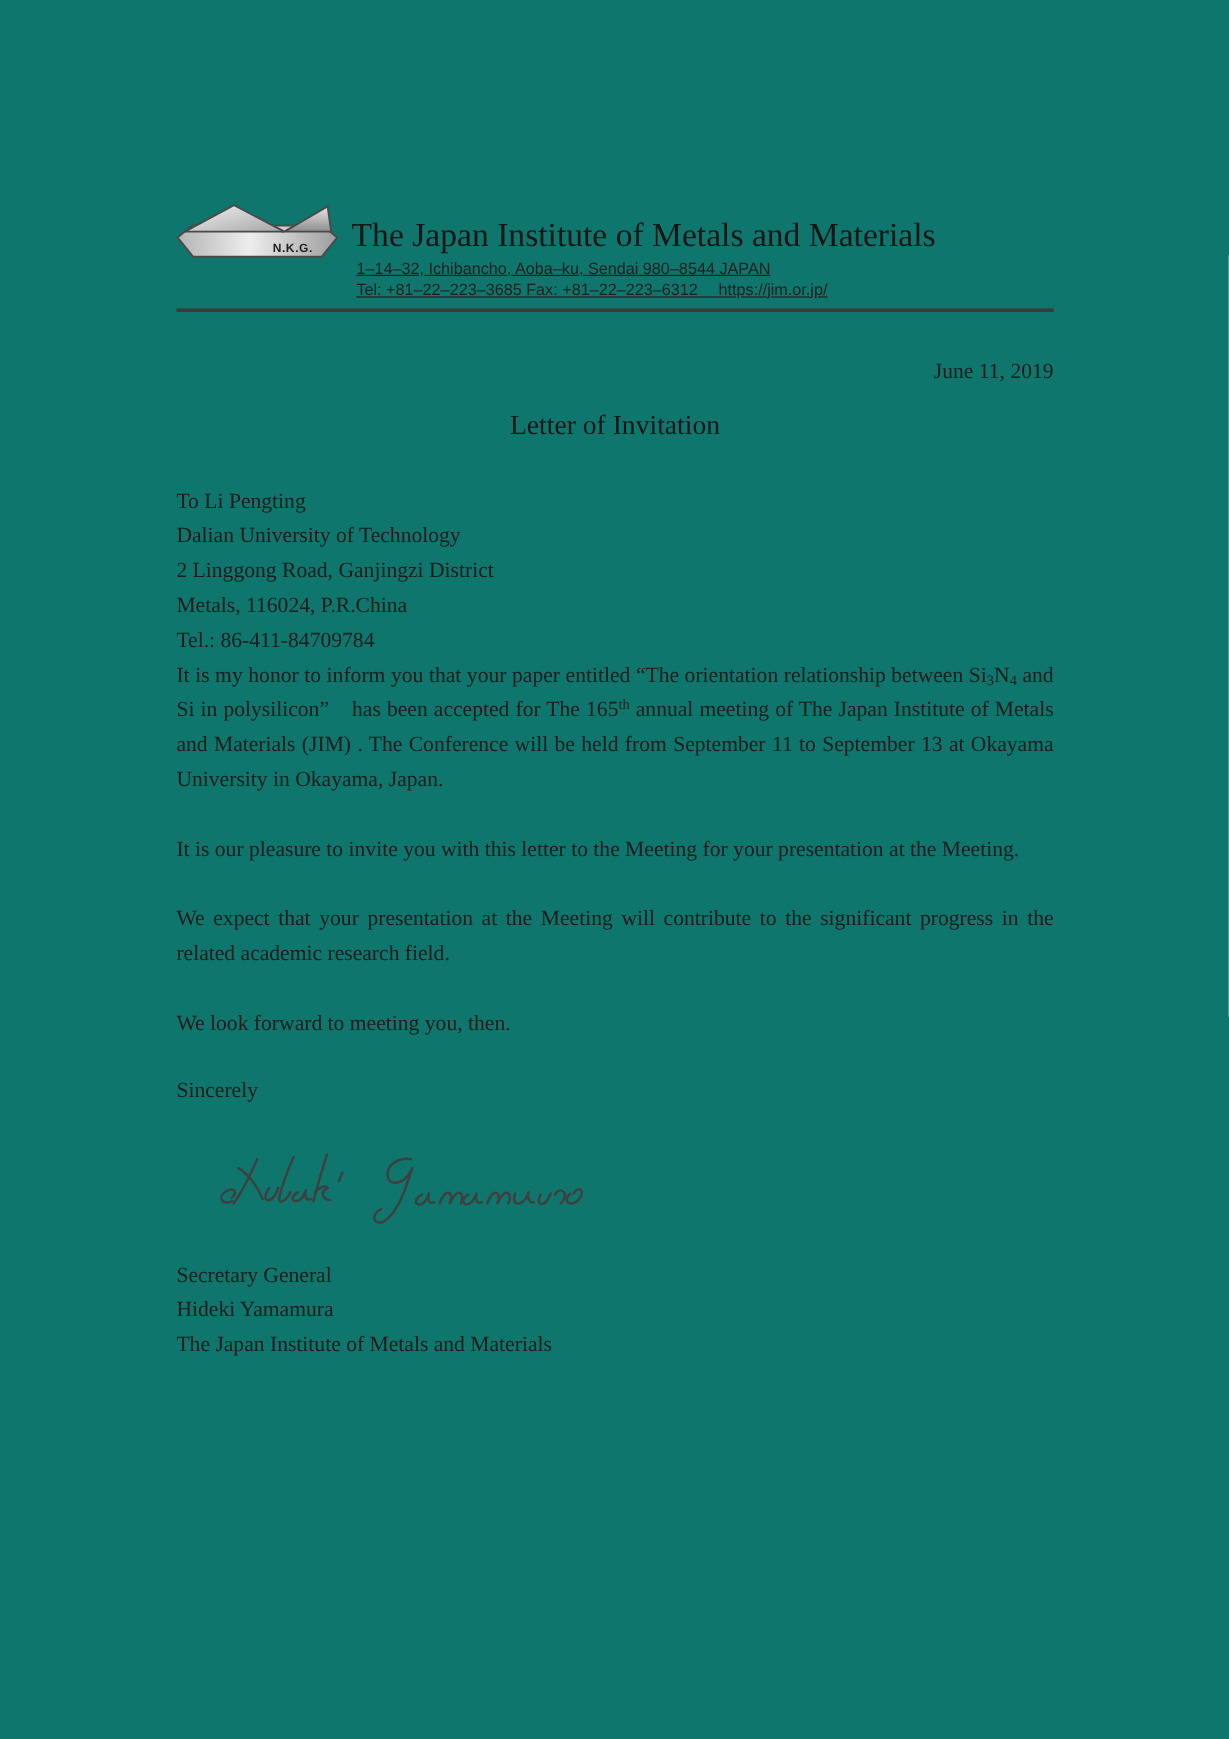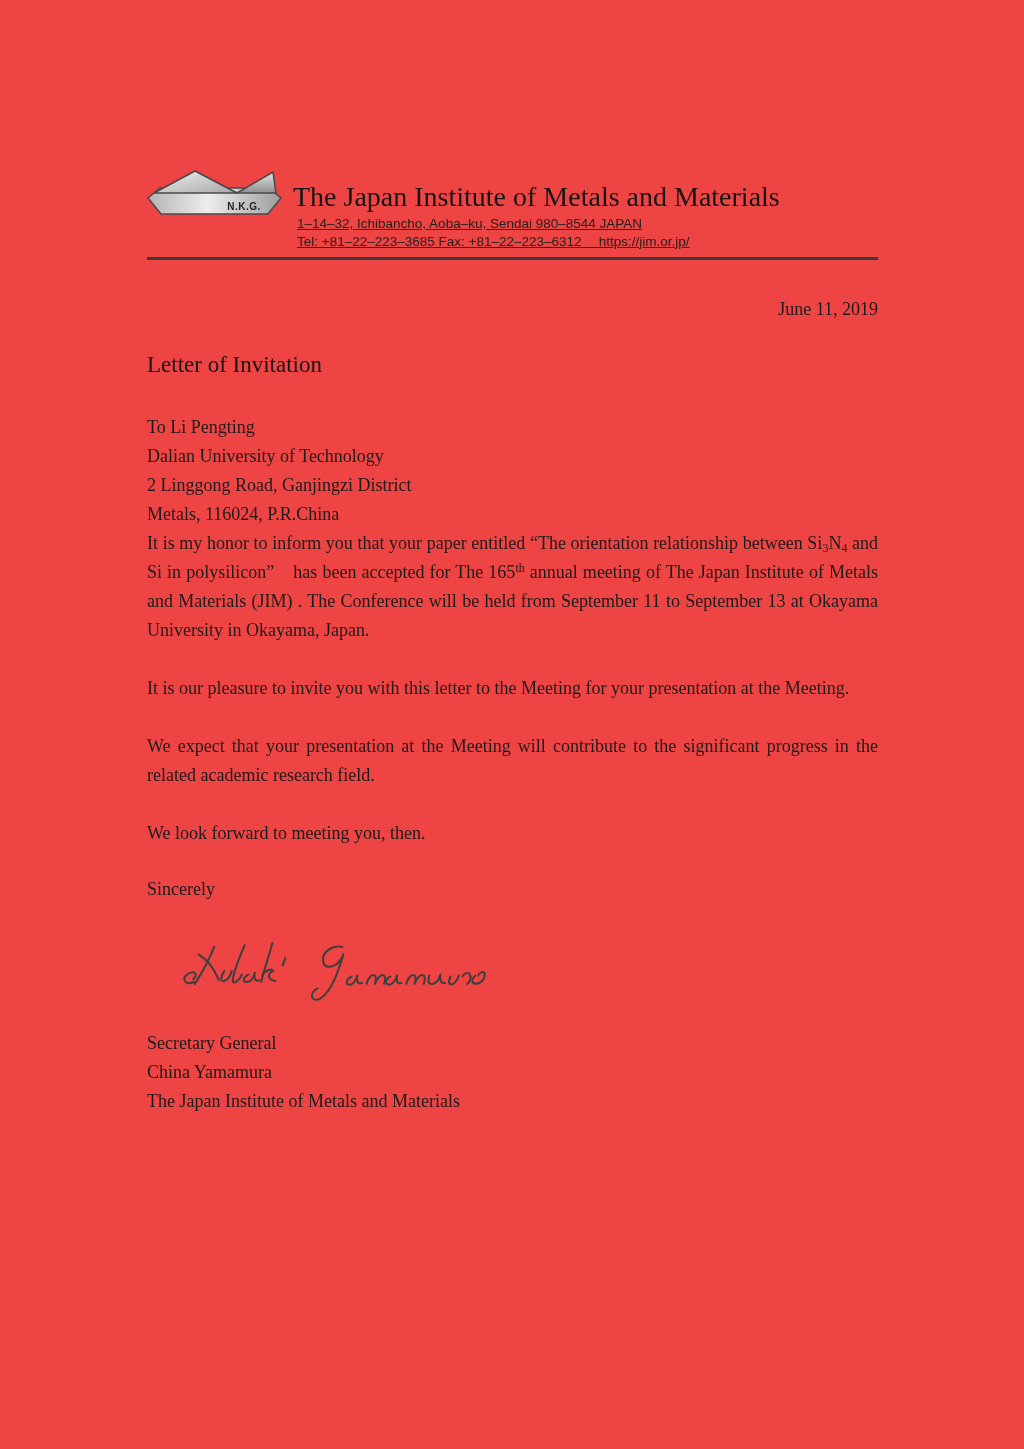--- a/index.html
+++ b/index.html
@@ -2,37 +2,37 @@
 <html><head>
 <meta charset="utf-8">
 <style>
   html, body { margin: 0; padding: 0; }
   body {
     width: 1024px; height: 1449px;
     background: #ffffff;
     font-family: "Liberation Serif", serif;
     color: #1c1c1c;
   }
-  .page { position: relative; width: 1024px; height: 1449px; background: #ef4444; overflow: hidden; }
+  .page { position: relative; width: 1024px; height: 1449px; background: #0f766e; overflow: hidden; }
   .letter { position: absolute; left: 147px; top: 168px; width: 731px; font-size: 18px; line-height: 29px; }
 
   
   .header { display: flex; align-items: flex-start; border-bottom: 3px solid #3b3b3b; padding-bottom: 7px; }
   .logo { width: 135px; height: 52px; flex: none; }
   .header-text { padding-left: 11px; padding-top: 14px; }
   .org-name { font-size: 28px; line-height: 30px; white-space: nowrap; color: #161616; }
   .header-addr {
     font-family: "Liberation Sans", sans-serif;
     font-size: 13.5px; line-height: 17.5px; color: #1f1f1f;
     padding-left: 4px; padding-top: 3px;
   }
   .header-addr div { white-space: pre; text-decoration: underline; }
 
   .date-line { text-align: right; margin-top: 35px; }
-  .letter-title { font-size: 23px; line-height: 28px; margin-top: 27px; color: #161616; }
+  .letter-title { text-align: center; font-size: 23px; line-height: 28px; margin-top: 17px; color: #161616; }
 
   .recipient { margin-top: 34px; }
   .salutation { margin-top: 27px; }
   .para { margin: 0; }
   .para.gap { margin-top: 29px; }
   .justify { text-align: justify; }
   .sub { font-size: 12px; line-height: 0; vertical-align: -3px; }
   .sup { font-size: 12px; line-height: 0; vertical-align: 6px; }
 
   .valediction { margin-top: 27px; }
@@ -82,20 +82,21 @@
 
     
     <div class="letter-title">Letter of Invitation</div>
 
     
     <div class="recipient">
       <div>To Li Pengting</div>
       <div>Dalian University of Technology</div>
       <div>2 Linggong Road, Ganjingzi District</div>
       <div>Metals, 116024, P.R.China</div>
+      <div>Tel.: 86-411-84709784</div>
     </div>
 
     
 
     
     <p class="para justify"><span>It is my honor to inform you that your paper entitled “The orientation relationship between Si</span><sub class="sub">3</sub><span>N</span><sub class="sub">4</sub><span> and Si in polysilicon”　has been accepted for The 165</span><sup class="sup">th</sup><span> annual meeting of The Japan Institute of Metals and Materials (JIM) . The Conference will be held from September 11 to September 13 at Okayama University in Okayama, Japan.</span></p>
 
     <p class="para gap justify">It is our pleasure to invite you with this letter to the Meeting for your presentation at the Meeting.</p>
 
     <p class="para gap justify">We expect that your presentation at the Meeting will contribute to the significant progress in the related academic research field.</p>
@@ -132,18 +133,18 @@
         <path d="M255,54 C257,47 261,43 264,45 C266,47 265,51 264,54 C267,47 271,43 274,45 C276,47 275,51 274,54"></path>
         <path d="M280,45 C278,51 279,55 284,54 C288,53 291,48 292,44 C291,50 293,54 297,53"></path>
         <path d="M303,46 C300,52 301,56 306,54 C309,52 311,48 312,45"></path>
         <path d="M316,46 C318,42 322,41 324,44 C326,47 324,52 321,54"></path>
         <path d="M330,45 C326,48 325,53 330,54 C336,54 341,48 340,43 C339,40 334,41 333,45"></path>
       </g>
     </svg>
 
     <div class="signoff">
       <div>Secretary General</div>
-      <div>China Yamamura</div>
+      <div>Hideki Yamamura</div>
       <div>The Japan Institute of Metals and Materials</div>
     </div>
 
   </div>
 </div>
 
 </body></html>

